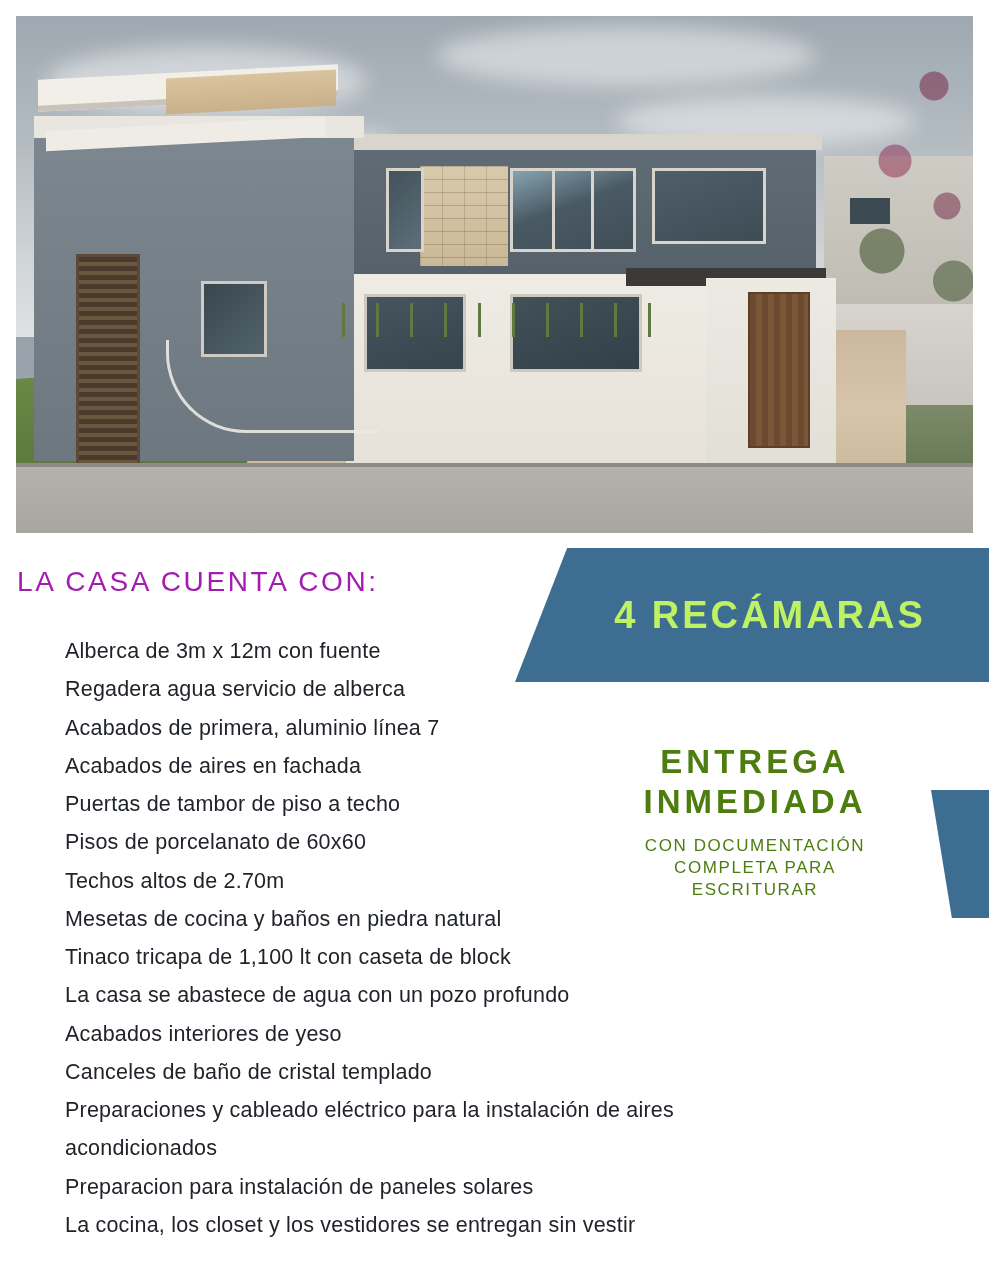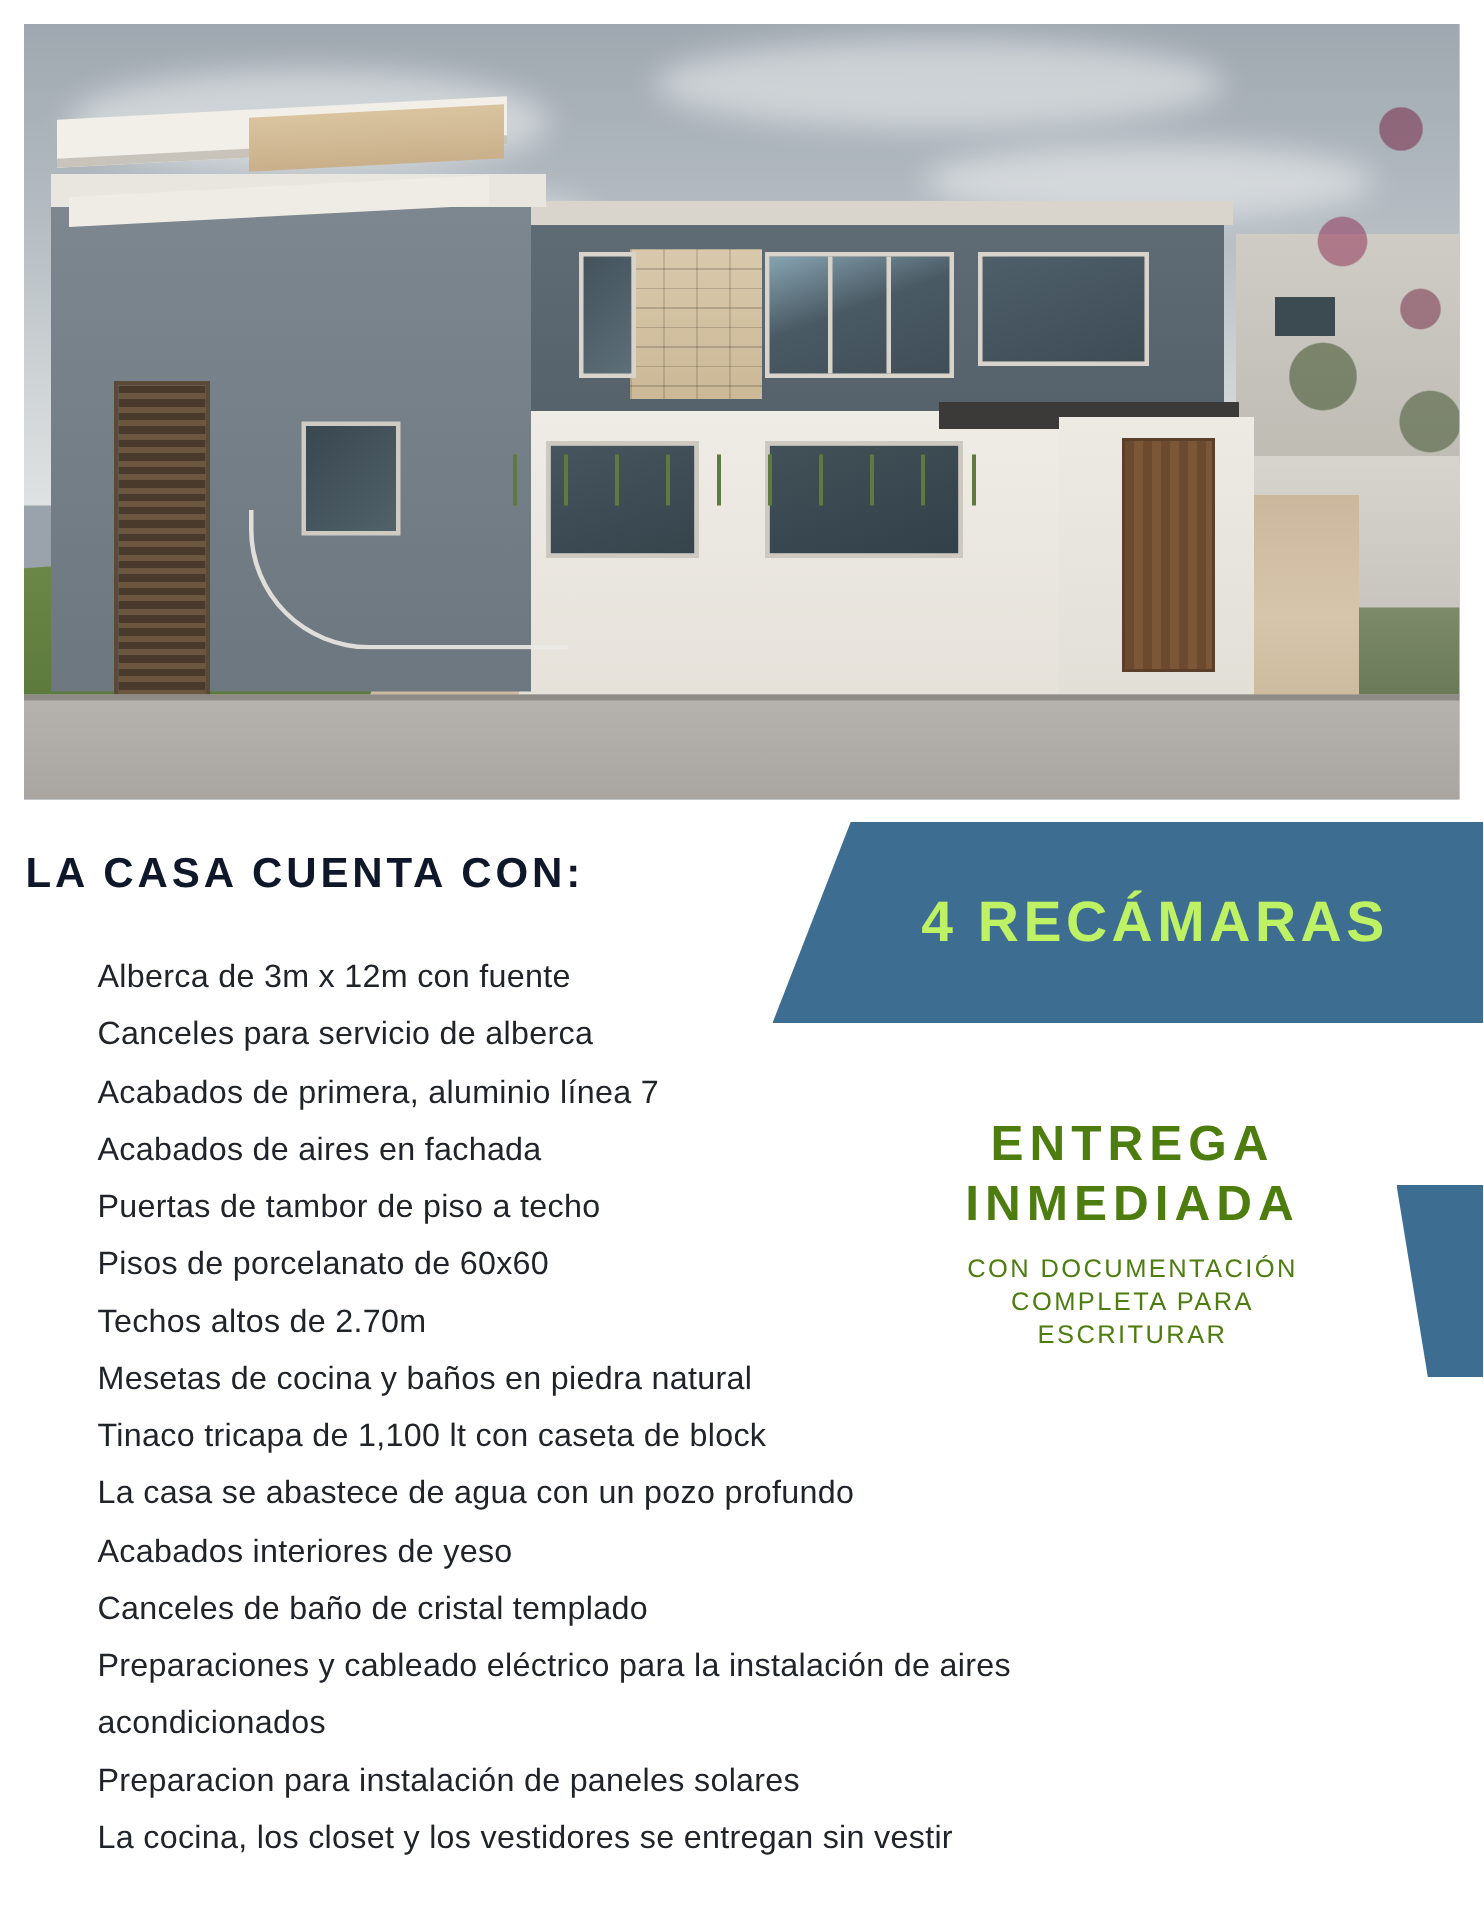--- a/index.html
+++ b/index.html
@@ -237,24 +237,24 @@
     border-left: 3px solid #eceae4;
     border-bottom: 3px solid #eceae4;
     border-radius: 0 0 0 80px;
     opacity: .9;
   }
 
   
   .left-heading {
     position: absolute;
     left: 17px; top: 566px;
-    font-weight: bold;
+    font-weight: normal;
     font-size: 28px;
     letter-spacing: 2.6px;
-    color: #0f172a;
+    color: #a21caf;
   }
 
   .blue-banner {
     position: absolute;
     left: 515px; top: 548px;
     width: 474px; height: 134px;
     background: #3d6e91;
     clip-path: polygon(11% 0%, 100% 0%, 100% 100%, 0% 100%);
     display: flex;
     align-items: center;
@@ -378,21 +378,21 @@
     <div class="l1">INMEDIADA</div>
     <div class="sub">
       <div>CON DOCUMENTACIÓN</div>
       <div>COMPLETA PARA</div>
       <div>ESCRITURAR</div>
     </div>
   </div>
 
   <div class="features">
     <div class="item">Alberca de 3m x 12m con fuente</div>
-    <div class="item">Canceles para servicio de alberca</div>
+    <div class="item">Regadera agua servicio de alberca</div>
     <div class="item">Acabados de primera, aluminio línea 7</div>
     <div class="item">Acabados de aires en fachada</div>
     <div class="item">Puertas de tambor de piso a techo</div>
     <div class="item">Pisos de porcelanato de 60x60</div>
     <div class="item">Techos altos de 2.70m</div>
     <div class="item">Mesetas de cocina y baños en piedra natural</div>
     <div class="item">Tinaco tricapa de 1,100 lt con caseta de block</div>
     <div class="item">La casa se abastece de agua con un pozo profundo</div>
     <div class="item">Acabados interiores de yeso</div>
     <div class="item">Canceles de baño de cristal templado</div>

